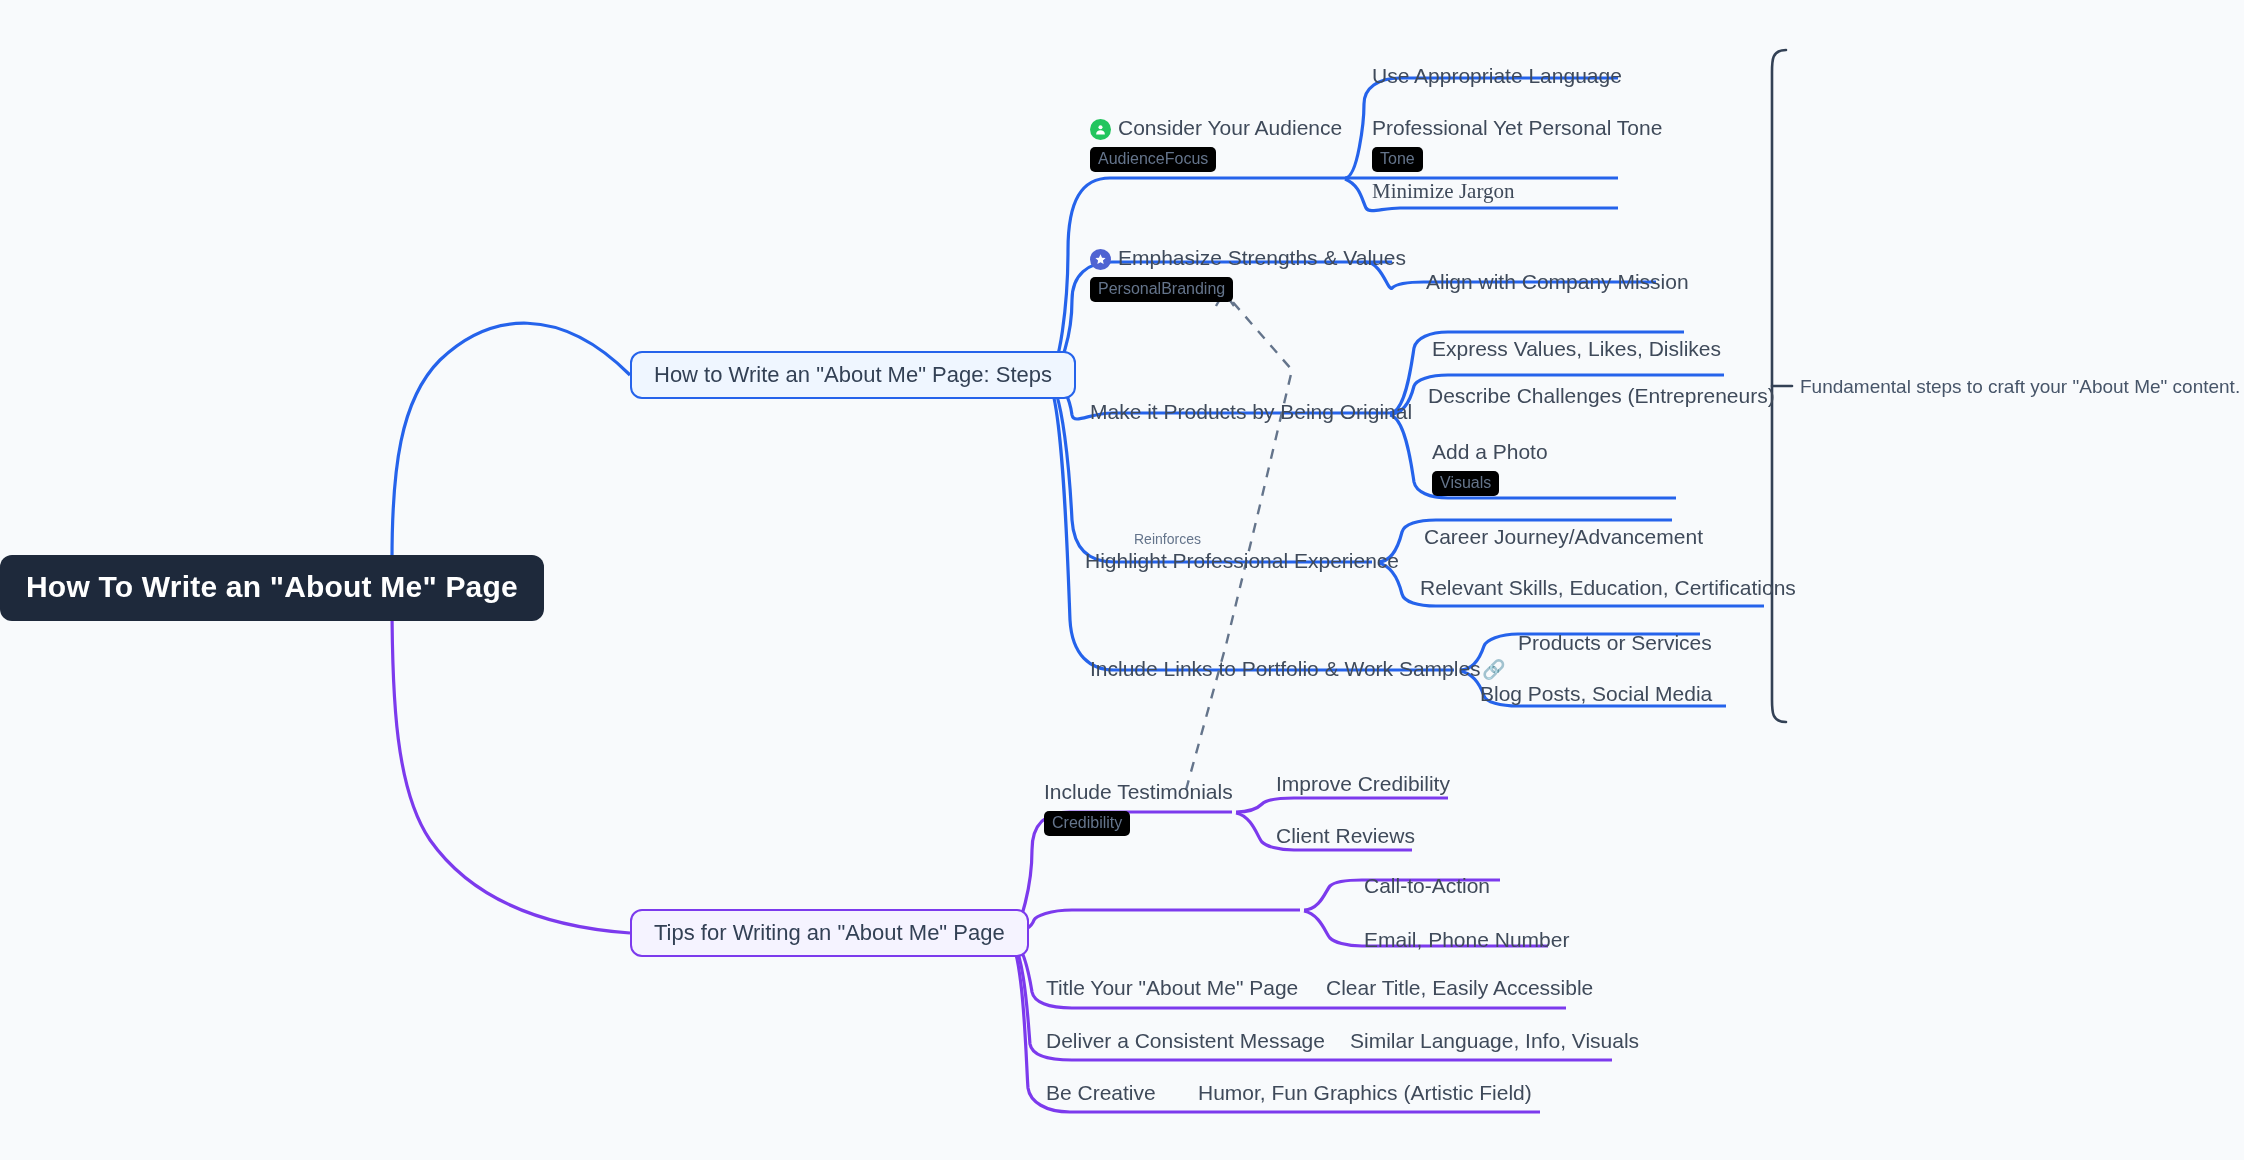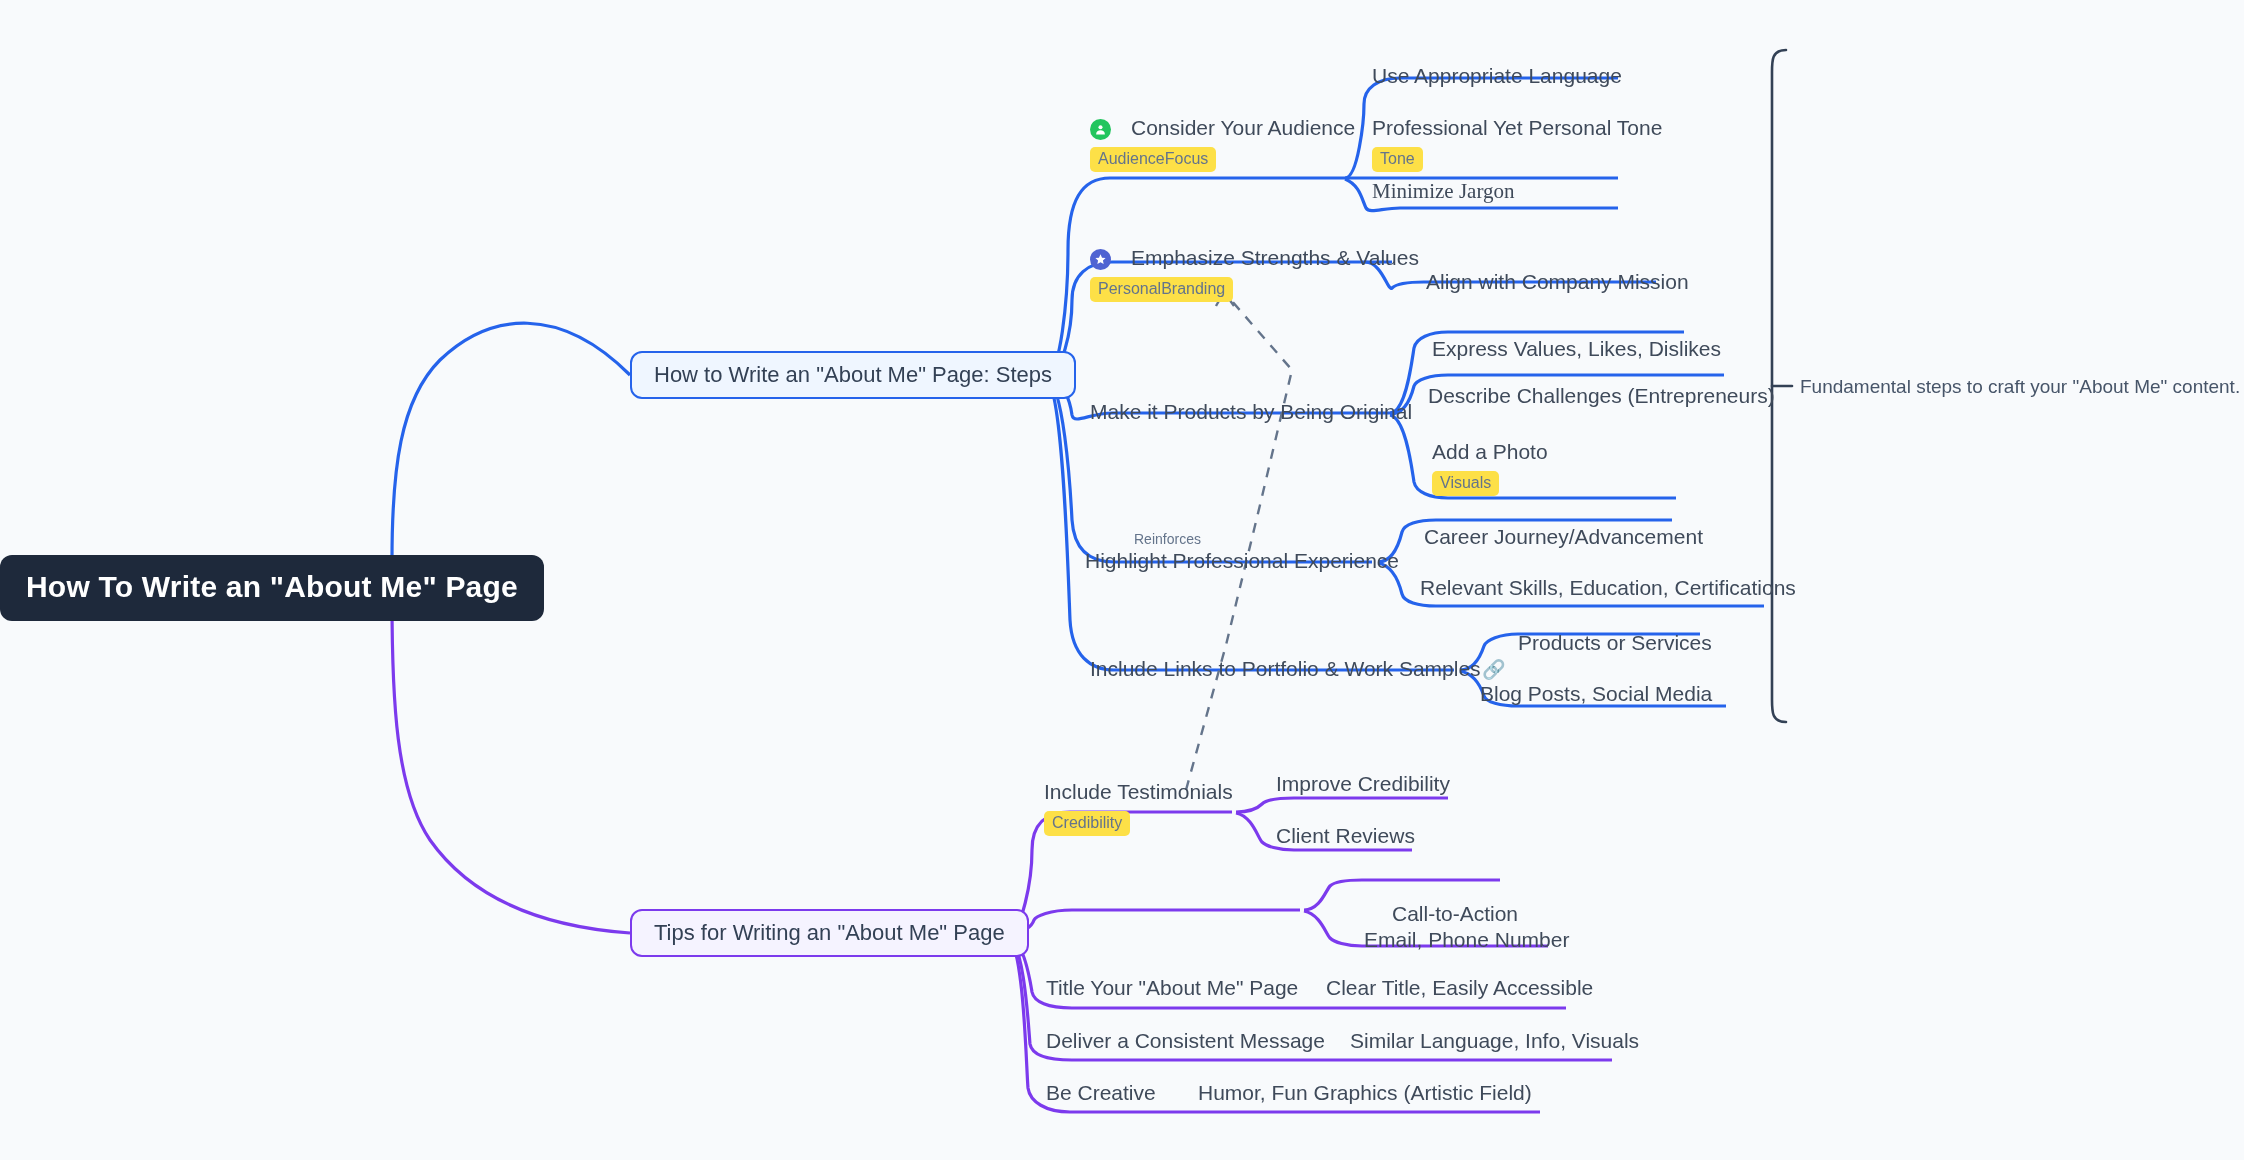--- a/index.html
+++ b/index.html
@@ -50,27 +50,27 @@
     white-space:nowrap;
     line-height:1.1;
   }
 
   .l2{ font-size:21px; }
   .l3{ font-size:21px; }
 
   
   .stack{position:absolute;white-space:nowrap;}
   .stack .ttl{
-    font-size:21px;color:#3f4a5a;display:flex;align-items:center;gap:20px;
+    font-size:21px;color:#3f4a5a;display:flex;align-items:center;gap:7px;
     line-height:1.15;
   }
   .tag{
     display:inline-block;
     margin-top:7px;
-    background:#fde047;
+    background:#000000;
     color:#64748b;
     font-size:16px;
     border-radius:5px;
     padding:3px 8px 4px 8px;
     line-height:1.1;
   }
 
   
   .cicon{
     width:21px;height:21px;border-radius:50%;
@@ -249,21 +249,21 @@
   </div>
 
 
   <div class="label l2" style="left:1046px;top:976px;">Title Your "About Me" Page</div>
   <div class="label l2" style="left:1046px;top:1029px;">Deliver a Consistent Message</div>
   <div class="label l2" style="left:1046px;top:1081px;">Be Creative</div>
 
   <div class="label l3" style="left:1276px;top:772px;">Improve Credibility</div>
   <div class="label l3" style="left:1276px;top:824px;">Client Reviews</div>
 
-  <div class="label l3" style="left:1364px;top:902px;margin-left:28px;">Call-to-Action</div>
+  <div class="label l3" style="left:1364px;top:874px;">Call-to-Action</div>
   <div class="label l3" style="left:1364px;top:928px;">Email, Phone Number</div>
 
   <div class="label l3" style="left:1326px;top:976px;">Clear Title, Easily Accessible</div>
   <div class="label l3" style="left:1350px;top:1029px;">Similar Language, Info, Visuals</div>
   <div class="label l3" style="left:1198px;top:1081px;">Humor, Fun Graphics (Artistic Field)</div>
 
   <div id="reinforces-label" style="left:1134px;top:531px;">Reinforces</div>
 
   <div id="bracket-text" style="left:1800px;top:376px;">Fundamental steps to craft your "About Me" content.</div>
 

